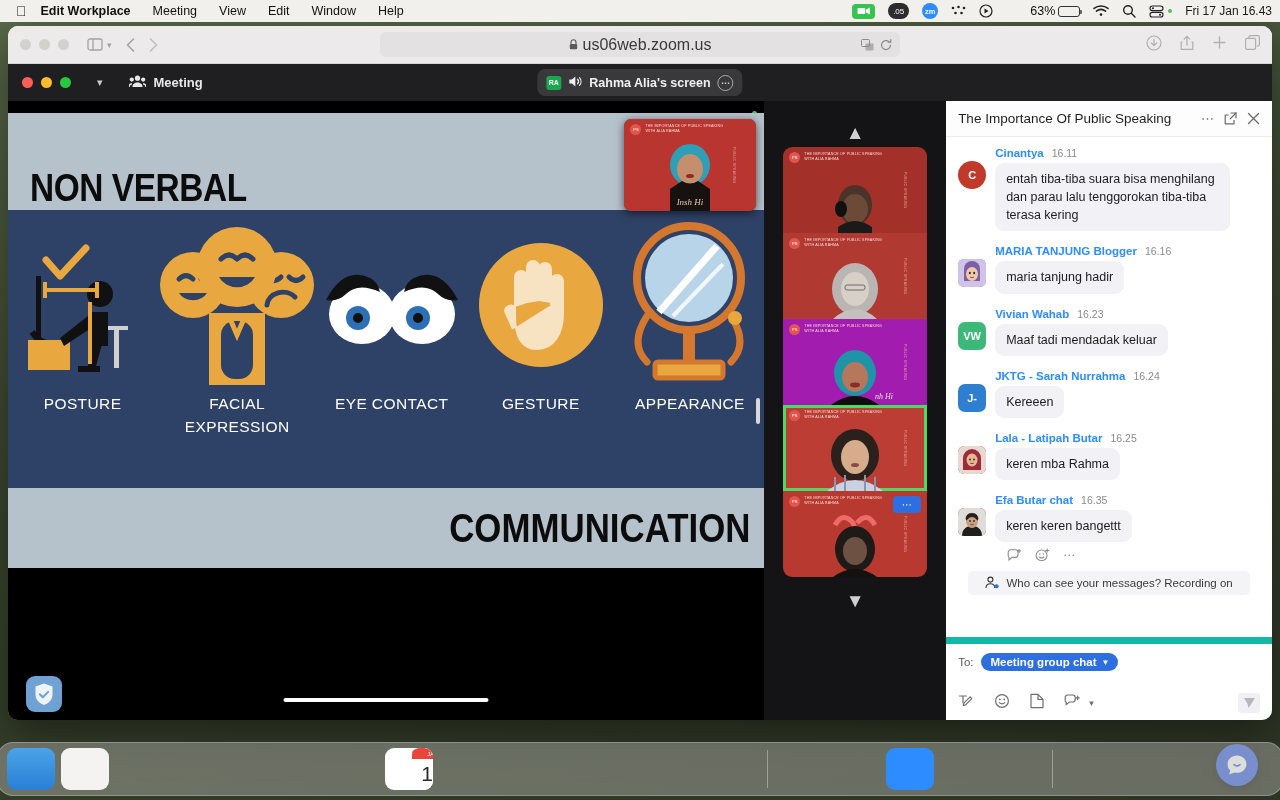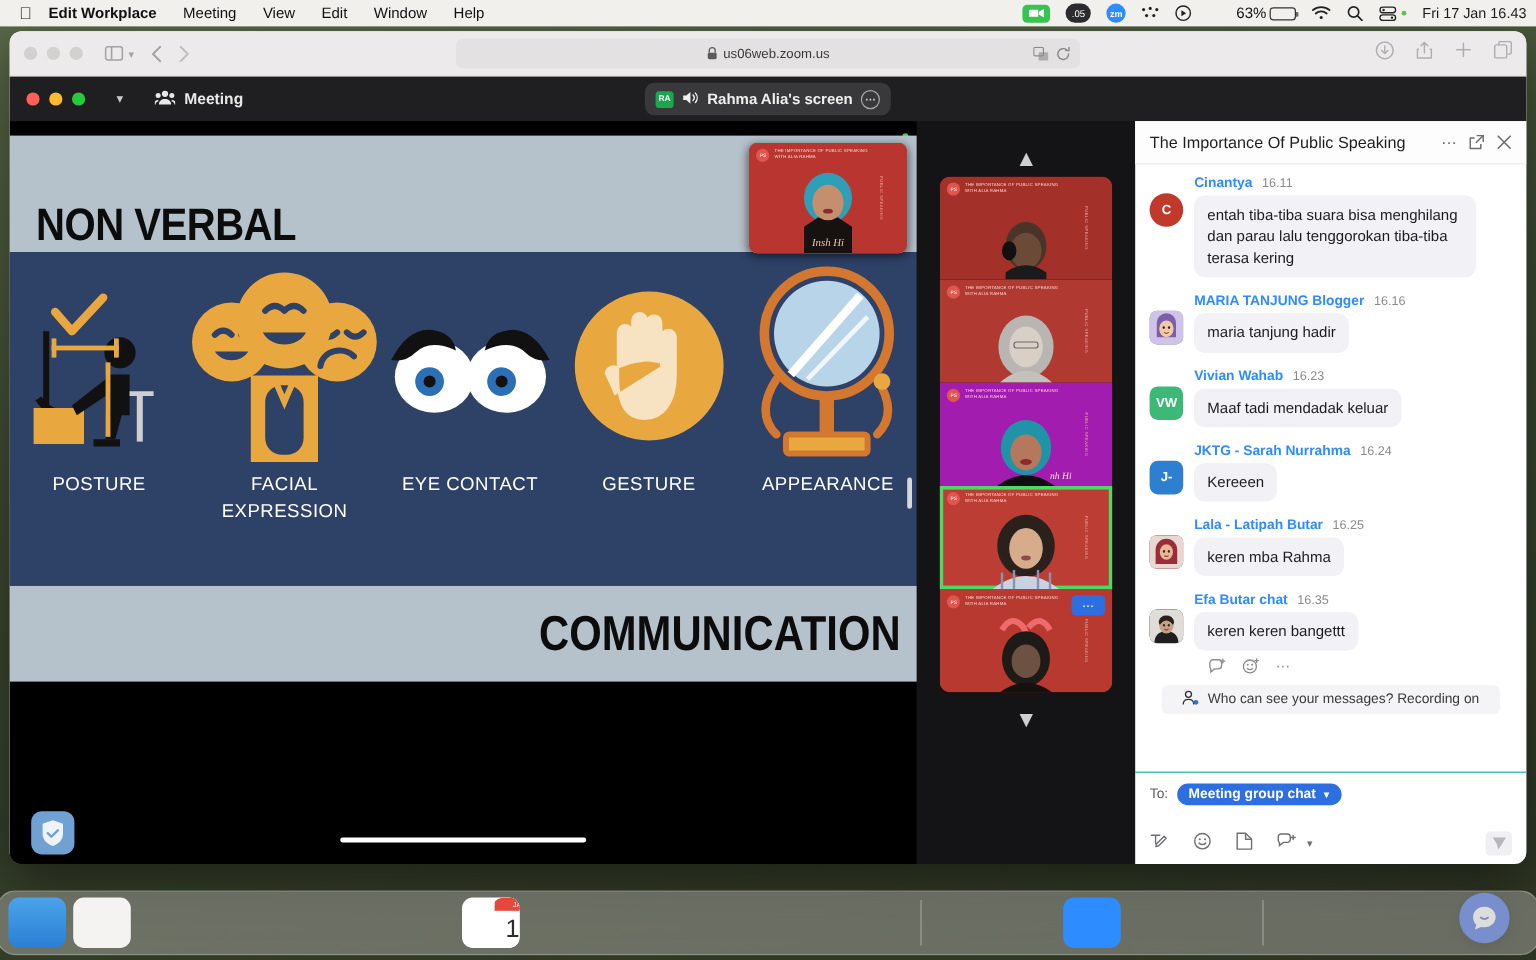--- a/index.html
+++ b/index.html
@@ -53,21 +53,21 @@
     height:38px; background:#eceaea; display:flex; align-items:center;
     padding:0 12px; border-bottom:1px solid #d6d4d4; position:relative;
   }
   .traffic { display:flex; gap:8px; margin-right:18px; }
   .tl { width:11px;height:11px;border-radius:50%;background:#d3d0d0; }
   .sb-icon { color:#a4a2a2; margin-right:14px; display:flex; align-items:center; }
   .urlbar {
     position:absolute; left:50%; transform:translateX(-50%);
     width:520px; height:25px; background:#e3e1e1; border-radius:6px;
     display:flex; align-items:center; justify-content:center;
-    font-size:11px; color:#3a3a3a; gap:5px;
+    font-size:16px; color:#3a3a3a; gap:5px;
   }
   .url-right { position:absolute; right:8px; display:flex; gap:6px; align-items:center; color:#8b8989;}
   .sb-right { margin-left:auto; display:flex; gap:18px; color:#b0aeae; }
 
   
   .zoomwin {
     position:absolute; top:38px; left:0; right:0; bottom:0;
     background:#1c1c1e;
   }
   .zoom-titlebar {
@@ -117,21 +117,21 @@
     transform-origin:right center;
   }
   .icon-row { position:absolute; inset:0; display:flex; }
   .icon-cell { flex:1; position:relative; display:flex; flex-direction:column; align-items:center; }
   .icon-art { height:170px; display:flex; align-items:center; justify-content:center; margin-top:12px; }
   .icon-cap { color:#fff; font-size:15.5px; letter-spacing:.4px; text-align:center;
     font-family:"Liberation Sans Narrow","Liberation Sans",sans-serif; line-height:1.5; }
 
   .selfview {
     position:absolute; top:18px; right:8px; width:132px; height:92px;
-    border-radius:7px; overflow:hidden; background:#5eead4;
+    border-radius:7px; overflow:hidden; background:#15803d;
     box-shadow:0 2px 8px rgba(0,0,0,.6);
   }
   .progressline{position:absolute;bottom:18px;left:50%;transform:translateX(-50%);
     width:205px;height:4px;background:#fff;border-radius:2px;}
 
   
   .strip { width:184px; background:#141416; position:relative; display:flex;
            flex-direction:column; align-items:center; }
   .arrow { color:#cfcfcf; font-size:19px; height:28px; display:flex; align-items:center; }
   .thumbs { width:144px; border-radius:9px; overflow:hidden; background:#000; }
@@ -163,21 +163,21 @@
   .msg-body { flex:1; min-width:0; }
   .msg-meta { display:flex; gap:8px; align-items:baseline; margin-bottom:4px; }
   .msg-name { font-size:11.5px; color:#2d8cff; font-weight:bold; }
   .msg-time { font-size:10.5px; color:#8a8a8a; }
   .bubble { display:inline-block; background:#f1f1f6; border-radius:9px;
     padding:7px 11px; font-size:12.5px; color:#1c1c1e; line-height:1.45; max-width:235px; }
   .reactrow { display:flex; gap:13px; padding:2px 0 0 49px; color:#8c8c8c; font-size:13px; }
   .notice { display:flex; align-items:center; gap:7px; justify-content:center;
     background:#f4f4f6; margin:6px 10px 0 10px; border-radius:5px; height:24px;
     font-size:11.5px; color:#3a3a3a; }
-  .composer { border-top:1px solid #14b8a6; padding:9px 12px 8px 12px; }
+  .composer { border-top:7px solid #14b8a6; padding:9px 12px 8px 12px; }
   .torow { display:flex; align-items:center; gap:8px; margin-bottom:7px; }
   .to-label { font-size:11.5px; color:#5c5c5c; }
   .to-pill { background:#2d6fe0; color:#fff; font-size:11.5px; font-weight:bold;
     border-radius:11px; padding:3px 9px; display:flex; gap:5px; align-items:center; }
   .msg-input { font-size:12.5px; color:#8e8e93; padding-left:2px; border-left:1.3px solid #222;
     line-height:1.2; height:15px; }
   .composer-tools { display:flex; align-items:center; gap:20px; margin-top:22px;
     color:#6e6e73; font-size:14px; position:relative; }
   .send-btn { position:absolute; right:0; width:22px;height:20px;border-radius:4px;
     background:#f0f0f2; display:flex;align-items:center;justify-content:center; color:#b6b6bb; }

